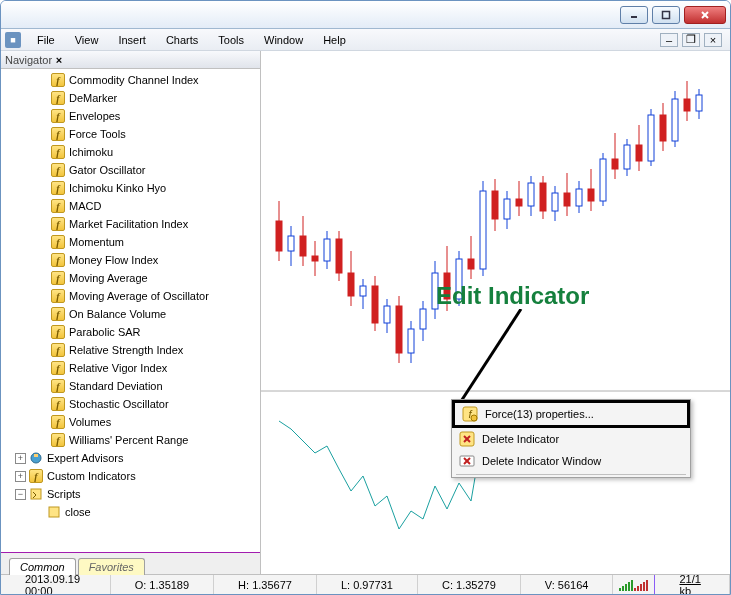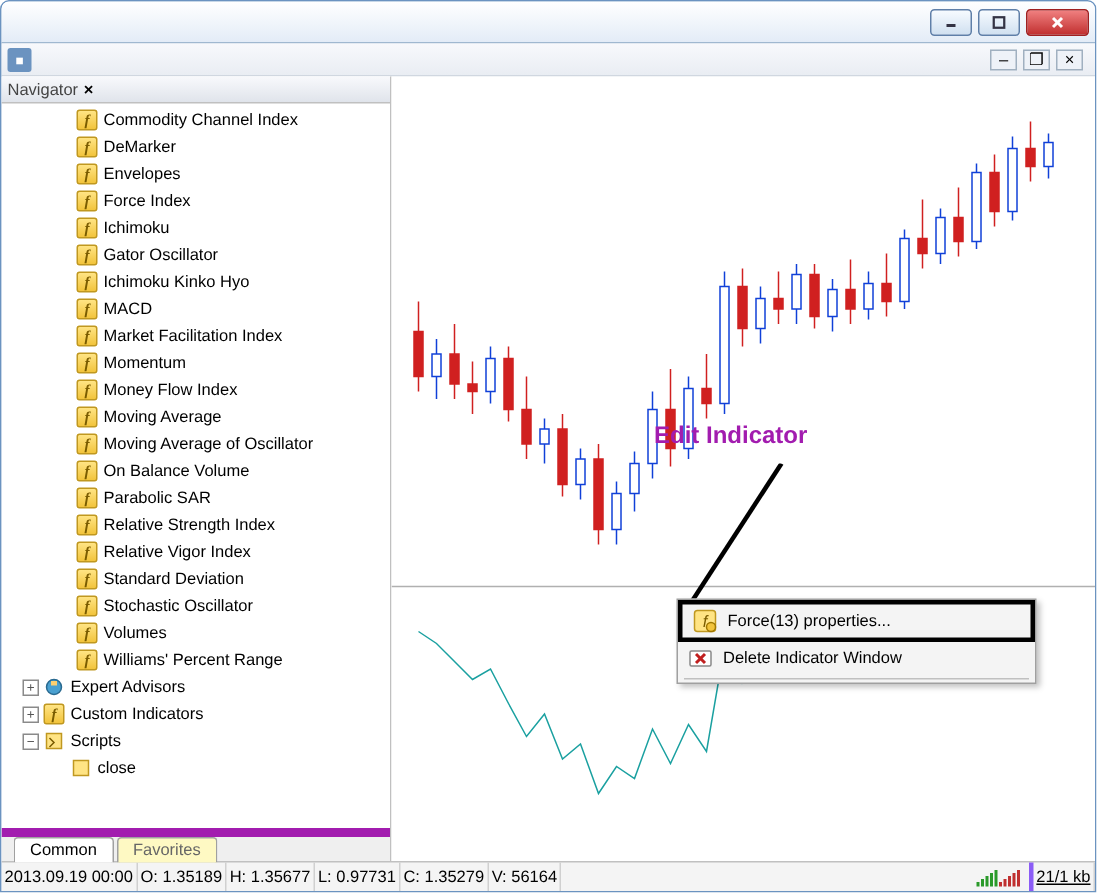--- a/index.html
+++ b/index.html
@@ -18,34 +18,34 @@
     .navigator { width: 260px; border-right: 1px solid #c0c0c0; display: flex; flex-direction: column; background: #fff; }
     .nav-header { height: 18px; background: linear-gradient(#f8f9fc, #e0e4eb); border-bottom: 1px solid #c0c0c0; display: flex; align-items: center; padding: 0 4px; justify-content: flex-start; }
     .nav-header .title { color: #444; }
     .nav-header .close-x { width: 14px; height: 14px; display:flex; align-items:center; justify-content:center; cursor:pointer; font-weight:bold; }
     .tree { flex: 1; overflow: auto; padding: 2px 0; }
     .tree-item { display: flex; align-items: center; height: 18px; padding-left: 50px; cursor: pointer; white-space: nowrap; }
     .tree-item.level0 { padding-left: 14px; }
     .tree-item .expander { width: 11px; height: 11px; border: 1px solid #8a8a8a; background: #fff; display:flex; align-items:center; justify-content:center; font-size: 9px; line-height: 0; margin-right: 3px; color:#555; }
     .ind-icon { width: 14px; height: 14px; background: linear-gradient(#ffe484, #f2c43c); border: 1px solid #c09820; border-radius: 2px; margin-right: 4px; display:flex; align-items:center; justify-content:center; font-style: italic; font-family: serif; color:#7a5c00; font-size:10px; font-weight:bold; }
     .folder-icon { width: 14px; height: 14px; margin-right: 4px; display:flex; align-items:center; justify-content:center; }
-    .nav-tabs { height: 22px; border-top: 6px solid #a21caf; display: flex; align-items: flex-end; background: #efefef; padding-left: 8px; }
+    .nav-tabs { height: 22px; border-top: 1px solid #a21caf; display: flex; align-items: flex-end; background: #efefef; padding-left: 8px; font-style: italic; }
     .nav-tab { padding: 2px 10px; border: 1px solid #a0a0a0; border-bottom: none; background: #fff; border-radius: 3px 3px 0 0; margin-right: 2px; position: relative; top: 1px; cursor:pointer; }
     .nav-tab.inactive { background: #fef9c3; color:#666; }
     .chartarea { flex: 1; position: relative; background: #fff; }
     .chart-svg { position: absolute; top: 0; left: 0; }
-    .annotation { position: absolute; font-size: 16px; font-weight: bold; color: #a21caf; }
+    .annotation { position: absolute; font-size: 24px; font-weight: bold; color: #15803d; }
     .ctx-menu { position: absolute; background: #f4f4f4; border: 1px solid #a0a0a0; box-shadow: 2px 2px 4px rgba(0,0,0,0.25); width: 240px; }
     .ctx-item { height: 22px; display: flex; align-items: center; padding: 0 6px; cursor: pointer; }
     .ctx-item .ci-icon { width: 18px; height: 16px; margin-right: 6px; display:flex; align-items:center; justify-content:center; }
     .ctx-item .shortcut { margin-left: auto; color: #444; }
     .ctx-sep { height: 1px; background: #c0c0c0; margin: 2px 4px; }
     .ctx-highlight { border: 3px solid #000; }
     .statusbar { height: 20px; border-top: 1px solid #c0c0c0; display: flex; align-items: center; background: #f4f4f4; font-size: 11px; }
-    .status-cell { padding: 0 2px; border-right: 1px solid #d0d0d0; height: 100%; display:flex; align-items:center; }
+    .status-cell { padding: 0 24px; border-right: 1px solid #d0d0d0; height: 100%; display:flex; align-items:center; }
     .conn-bars { display:flex; gap:1px; align-items:flex-end; height:12px; padding:0 6px; }
     .conn-bars span { width:2px; background:#c03030; }
     .conn-bars span.g { background:#2a9a2a; }
   </style>
 </head>
 <body>
 
 <div class="window">
 
   <div class="titlebar">
@@ -62,20 +62,29 @@
     <div class="win-btn close">
         <svg width="10" height="10">
           <line x1="2" y1="2" x2="8" y2="8" stroke="#fff" stroke-width="2"></line>
           <line x1="8" y1="2" x2="2" y2="8" stroke="#fff" stroke-width="2"></line>
         </svg>
       </div>
   </div>
 
   <div class="menubar">
     <div class="app-icon">■</div>
+    <div id="menu-items" style="display: flex;">
+        <div class="item">File</div>
+        <div class="item">View</div>
+        <div class="item">Insert</div>
+        <div class="item">Charts</div>
+        <div class="item">Tools</div>
+        <div class="item">Window</div>
+        <div class="item">Help</div>
+      </div>
     <div class="right">
       <div class="mini-btn">–</div>
       <div class="mini-btn">❐</div>
       <div class="mini-btn">×</div>
     </div>
   </div>
 
   <div class="content">
     <div class="navigator">
       <div class="nav-header">
@@ -90,21 +99,21 @@
           <div class="tree-item">
             <span class="ind-icon">f</span>
             <span>DeMarker</span>
           </div>
           <div class="tree-item">
             <span class="ind-icon">f</span>
             <span>Envelopes</span>
           </div>
           <div class="tree-item">
             <span class="ind-icon">f</span>
-            <span>Force Index</span>
+            <span>Force Tools</span>
           </div>
           <div class="tree-item">
             <span class="ind-icon">f</span>
             <span>Ichimoku</span>
           </div>
           <div class="tree-item">
             <span class="ind-icon">f</span>
             <span>Gator Oscillator</span>
           </div>
           <div class="tree-item">
@@ -300,20 +309,30 @@
                   <text x="8" y="12" text-anchor="middle" font-size="10" font-style="italic" font-family="serif" fill="#7a5c00">f</text>
                   <circle cx="12" cy="12" r="3" fill="#f2c43c" stroke="#a07800"></circle>
                 </svg>
               </span>
             <span>Force(13) properties...</span>
           </div>
         </div>
         <div class="ctx-item">
           <span class="ci-icon">
               <svg width="16" height="16">
+                <rect x="1" y="1" width="14" height="14" rx="2" fill="#ffe484" stroke="#c09820"></rect>
+                <line x1="5" y1="5" x2="11" y2="11" stroke="#c02020" stroke-width="2"></line>
+                <line x1="11" y1="5" x2="5" y2="11" stroke="#c02020" stroke-width="2"></line>
+              </svg>
+            </span>
+          <span>Delete Indicator</span>
+        </div>
+        <div class="ctx-item">
+          <span class="ci-icon">
+              <svg width="16" height="16">
                 <rect x="1" y="3" width="14" height="10" rx="1" fill="#fff" stroke="#888"></rect>
                 <line x1="5" y1="5" x2="11" y2="11" stroke="#c02020" stroke-width="2"></line>
                 <line x1="11" y1="5" x2="5" y2="11" stroke="#c02020" stroke-width="2"></line>
               </svg>
             </span>
           <span>Delete Indicator Window</span>
         </div>
         <div class="ctx-sep"></div>
       </div>
     </div>
@@ -332,16 +351,16 @@
         <span style="height:5px" class="g"></span>
         <span style="height:7px" class="g"></span>
         <span style="height:9px" class="g"></span>
         <span style="height:11px" class="g"></span>
       <span style="height:3px"></span>
         <span style="height:5px"></span>
         <span style="height:7px"></span>
         <span style="height:9px"></span>
         <span style="height:11px"></span>
     </div>
-    <div class="status-cell" style="border-left:3px solid #8b5cf6;text-decoration:underline;">21/1 kb</div>
+    <div class="status-cell" style="border-left:1px solid #8b5cf6;text-decoration:underline;">21/1 kb</div>
   </div>
 
 </div>
 
 </body></html>

